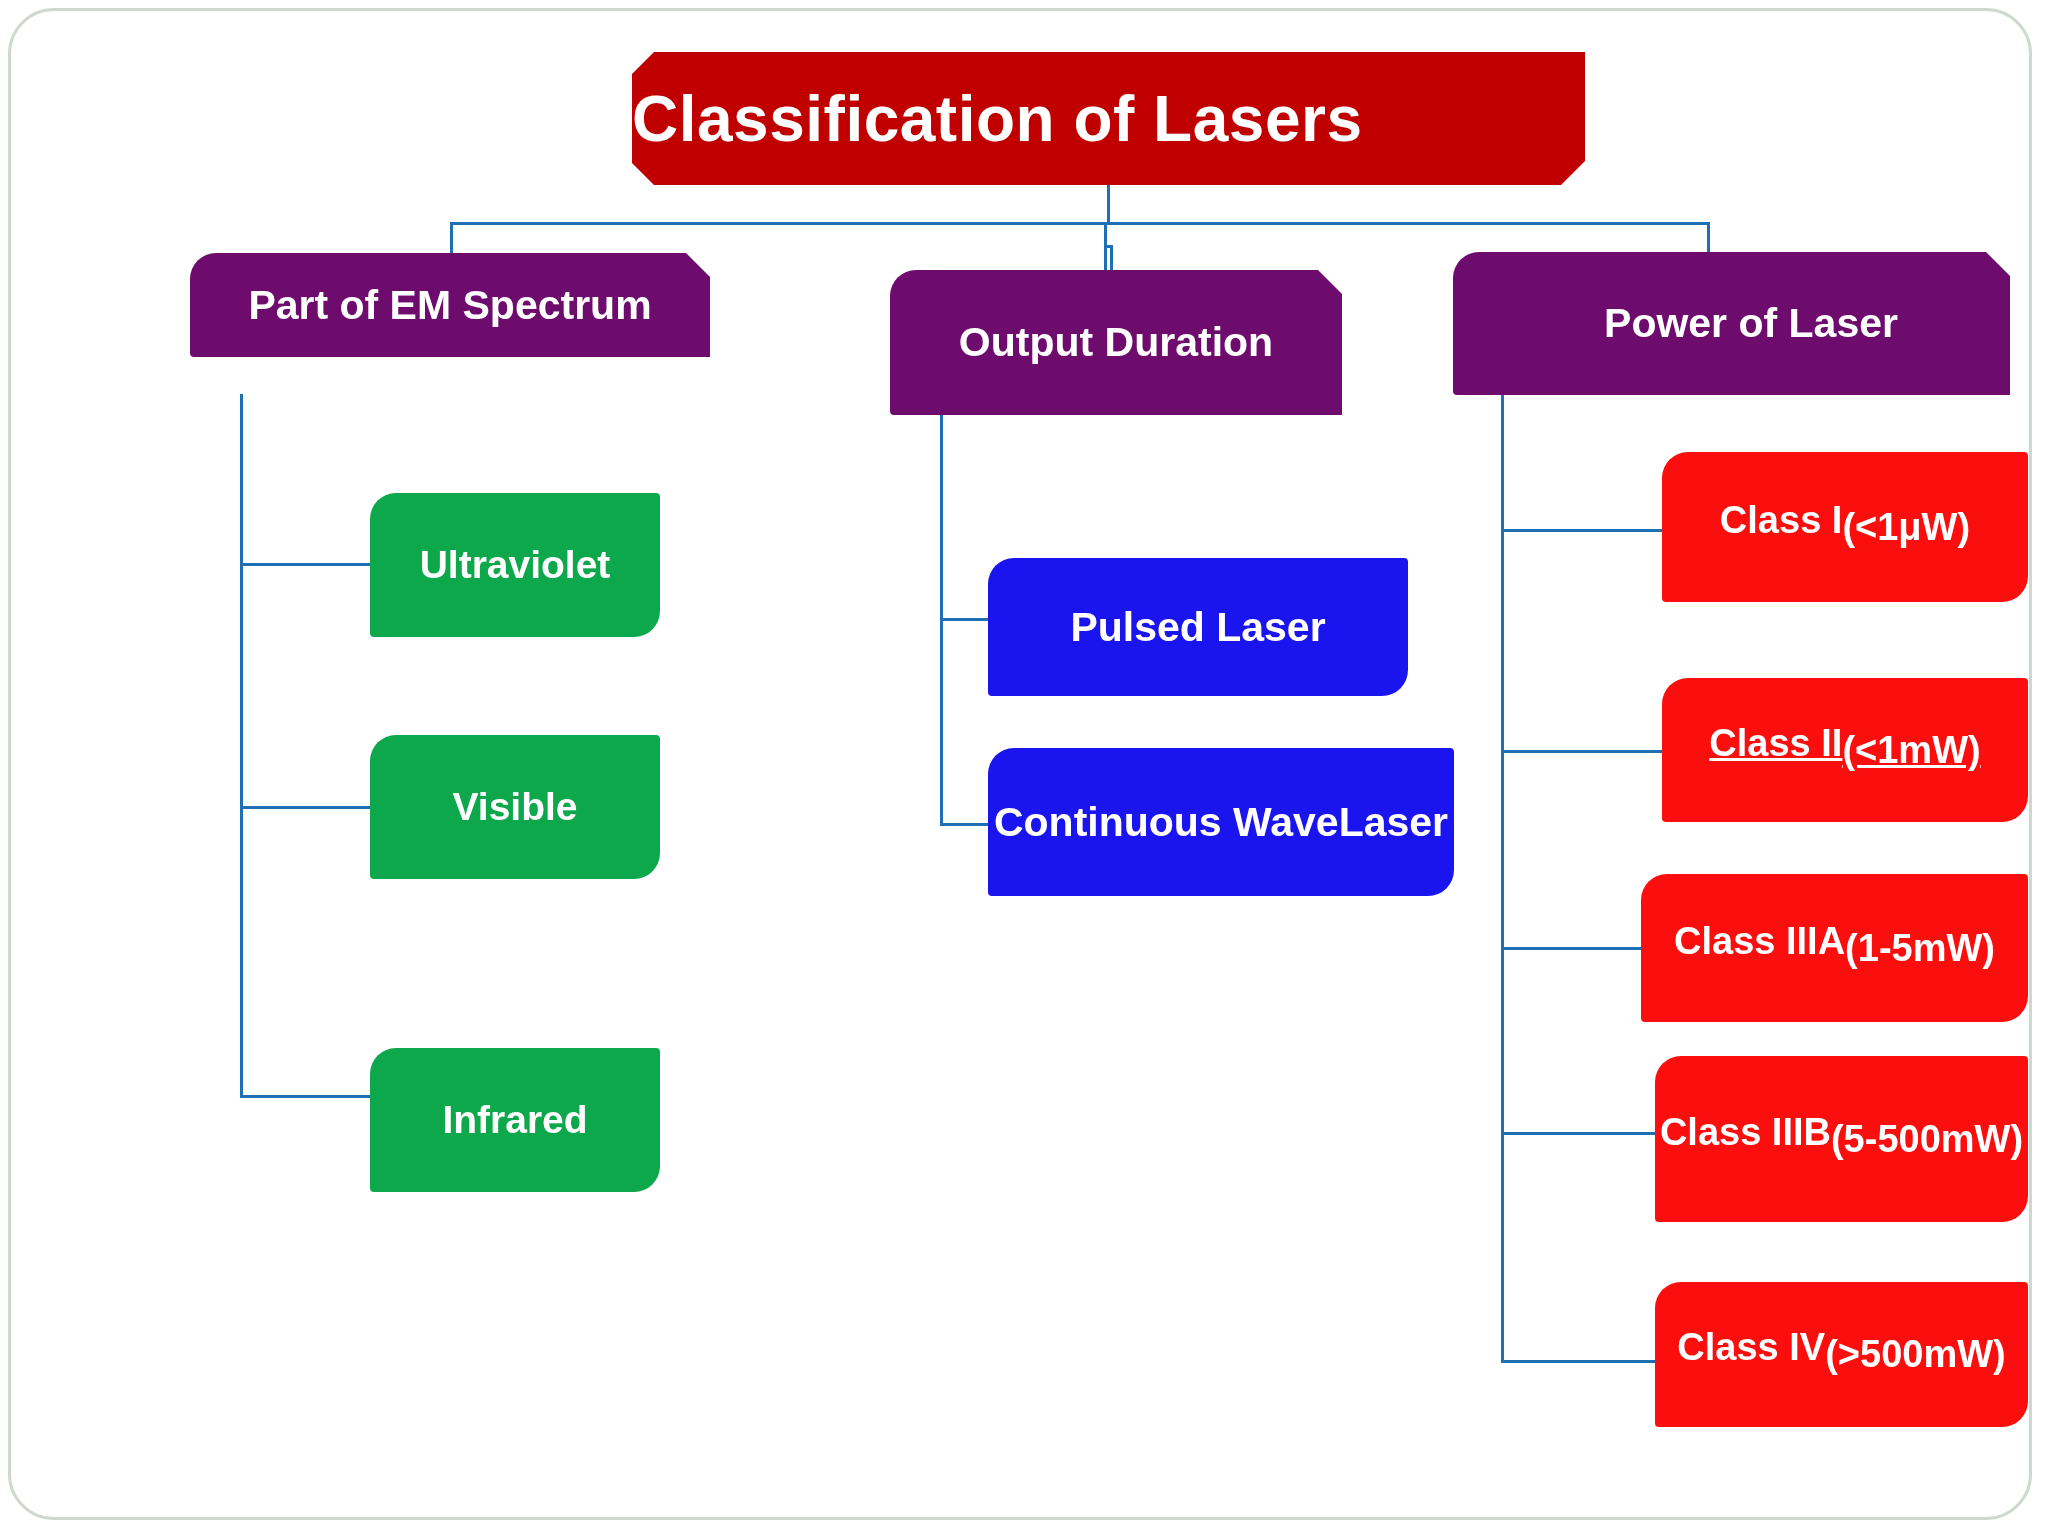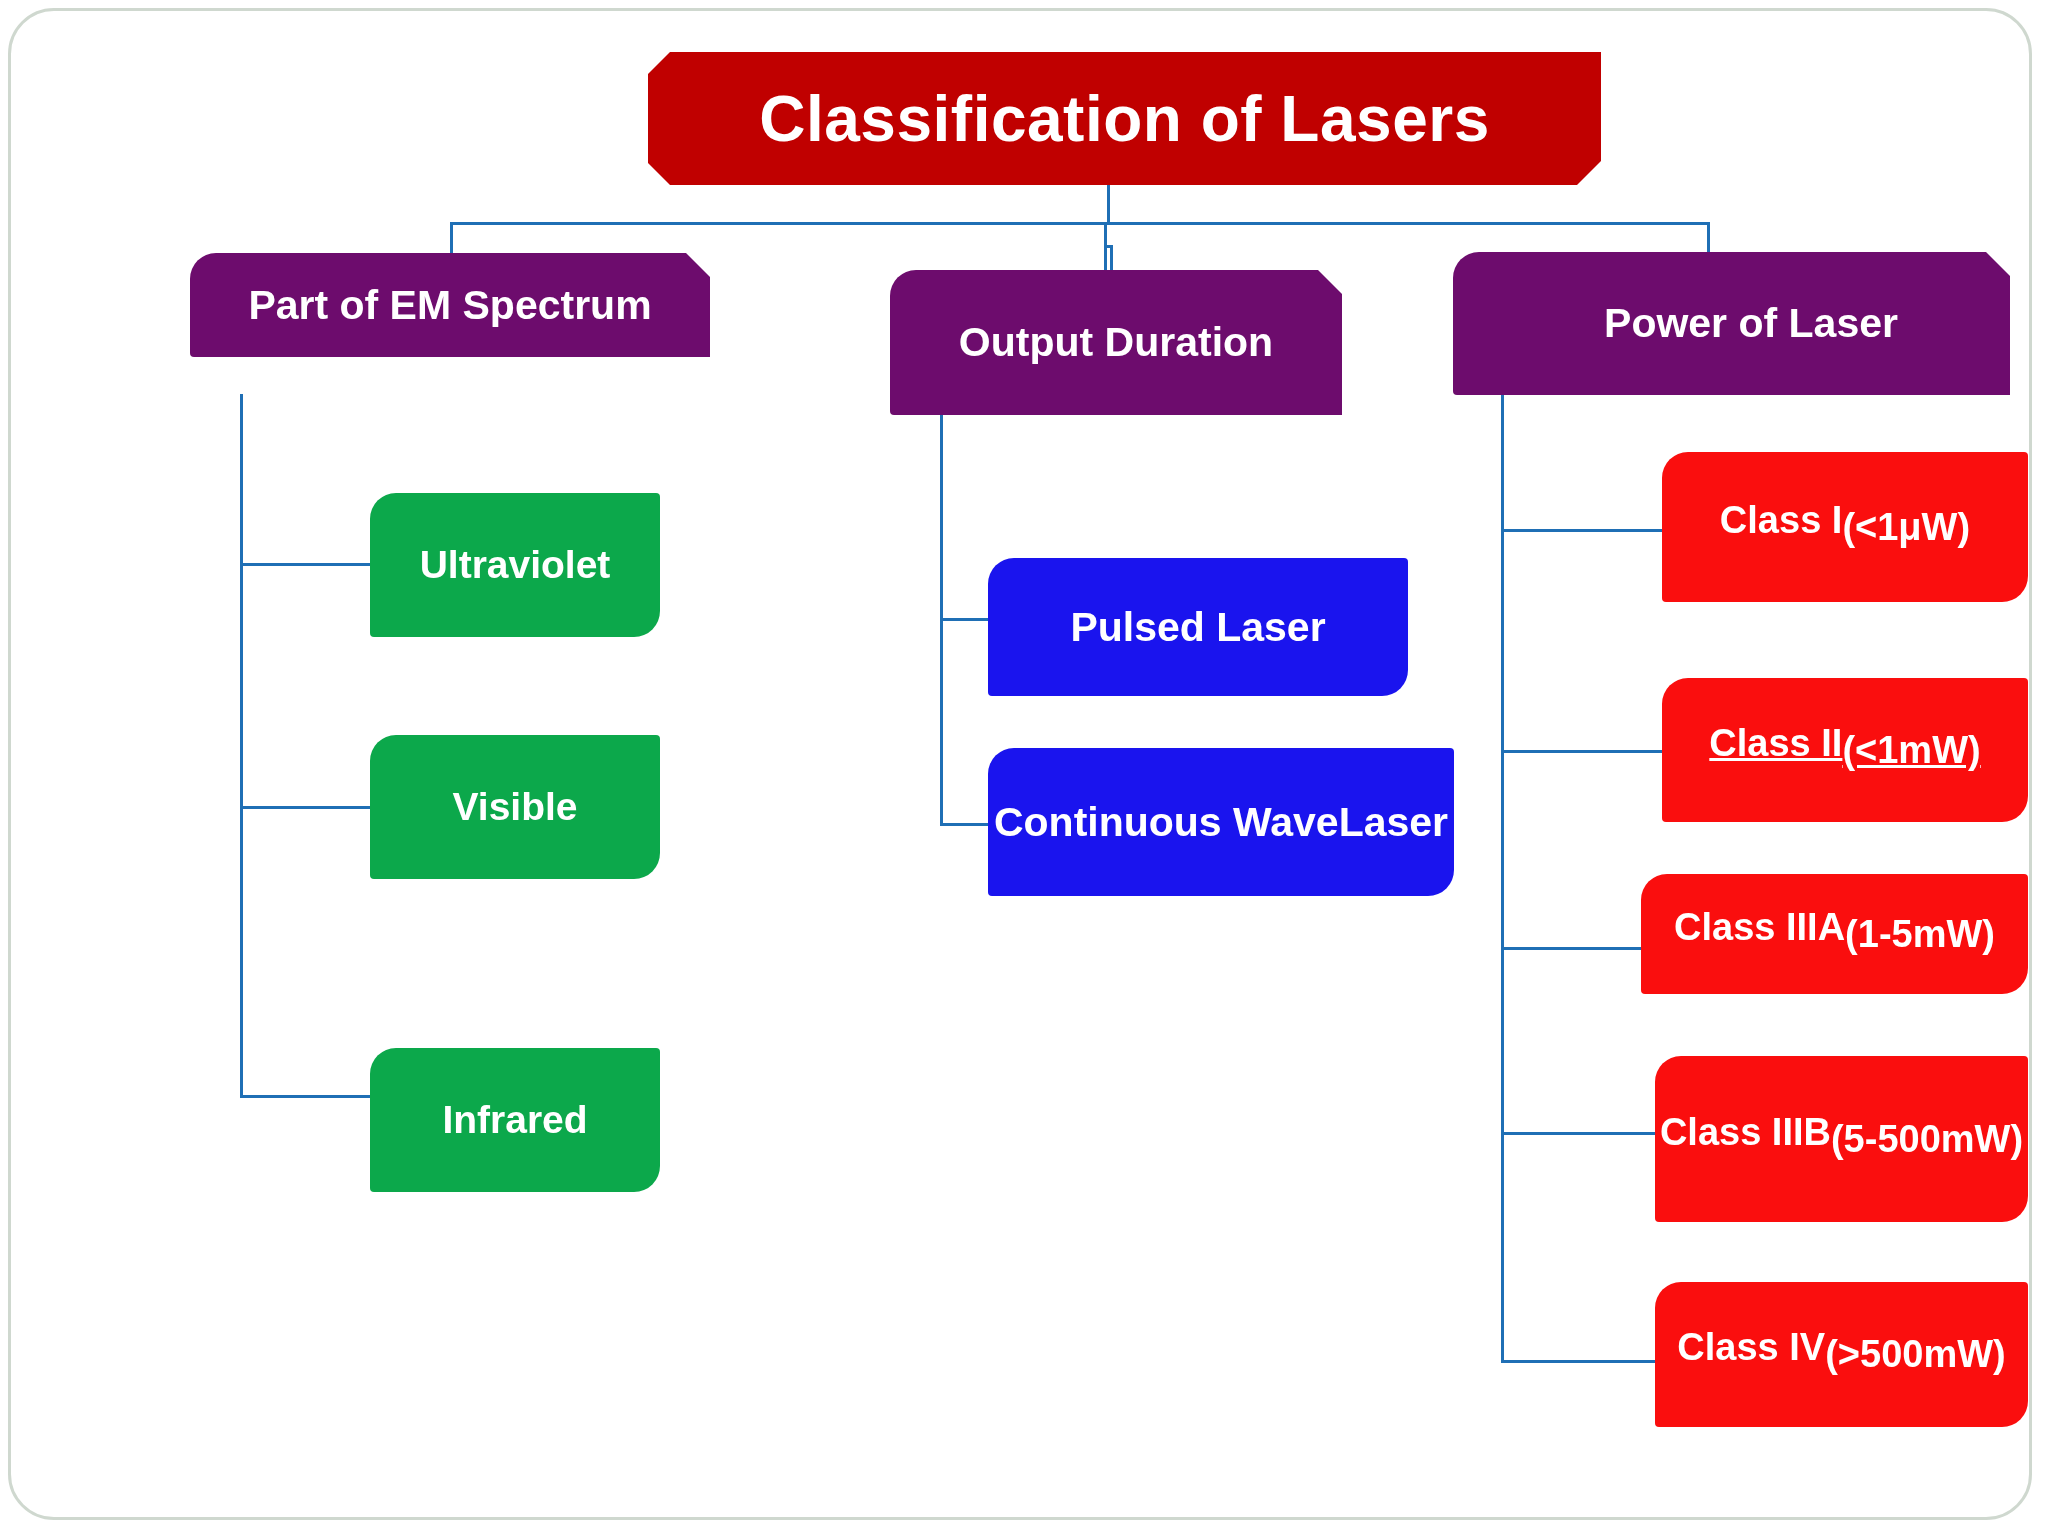--- a/index.html
+++ b/index.html
@@ -42,34 +42,32 @@
   #title-banner {
     position: absolute;
     left: 632px;
     top: 52px;
     width: 953px;
     height: 133px;
     background: #C00000;
     color: #ffffff;
     display: flex;
     align-items: center;
-    justify-content: center;
     font-size: 64px;
     font-weight: bold;
     letter-spacing: 0.5px;
     clip-path: polygon(
       22px 0,
       100% 0,
       100% calc(100% - 24px),
       calc(100% - 24px) 100%,
       22px 100%,
       0 calc(100% - 22px),
       0 22px
     );
-    margin-left: 16px;
   }
 
   
   .cat-box {
     position: absolute;
     background: #6D0C6D;
     color: #ffffff;
     display: flex;
     align-items: center;
     justify-content: center;
@@ -114,21 +112,21 @@
   #leaf-visible { left: 370px; top: 735px;  width: 290px; height: 144px; }
   #leaf-ir      { left: 370px; top: 1048px; width: 290px; height: 144px; }
 
   
   #leaf-pulsed { left: 988px; top: 558px; width: 420px; height: 138px; }
   #leaf-cw     { left: 988px; top: 748px; width: 466px; height: 148px; }
 
   
   #leaf-c1    { left: 1662px; top: 452px;  width: 366px; height: 150px; }
   #leaf-c2    { left: 1662px; top: 678px;  width: 366px; height: 144px; text-decoration: underline; }
-  #leaf-c3a   { left: 1641px; top: 874px;  width: 387px; height: 120px; }
+  #leaf-c3a   { left: 1641px; top: 874px;  width: 387px; height: 148px; }
   #leaf-c3b   { left: 1655px; top: 1056px; width: 373px; height: 166px; }
   #leaf-c4    { left: 1655px; top: 1282px; width: 373px; height: 145px; }
 </style>
 </head>
 <body>
 
 <div id="canvas">
   <div id="frame"></div>
 
   <div class="ln-v" style="left:1107px; top:185px; height:40px;"></div>

